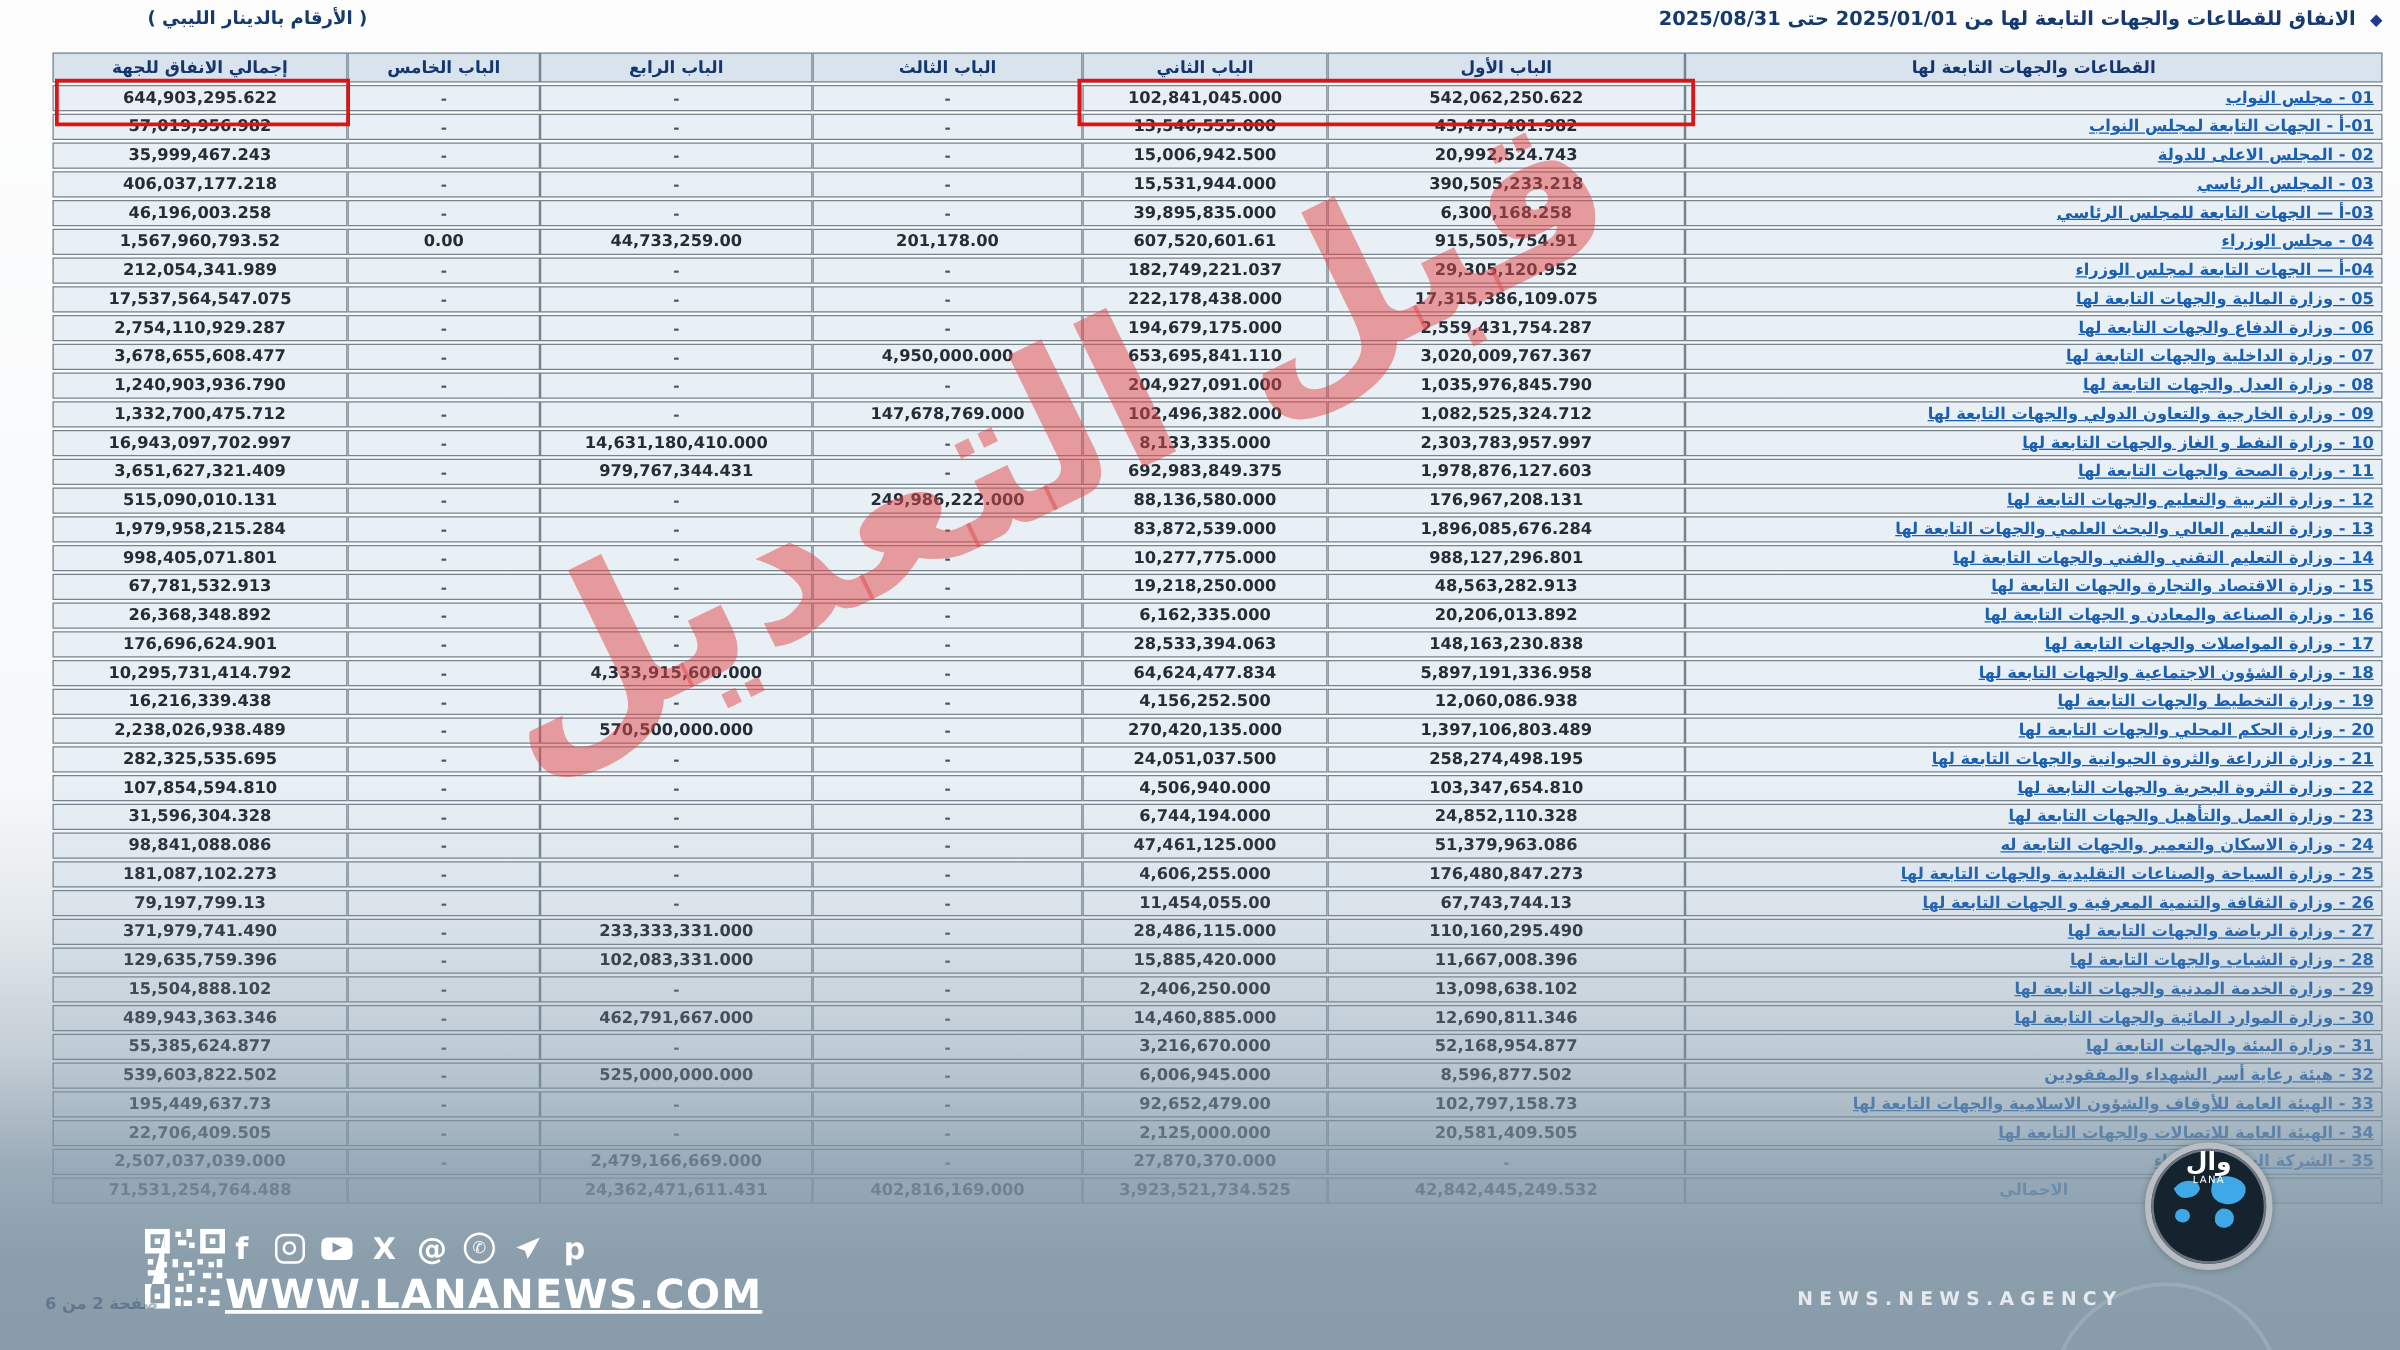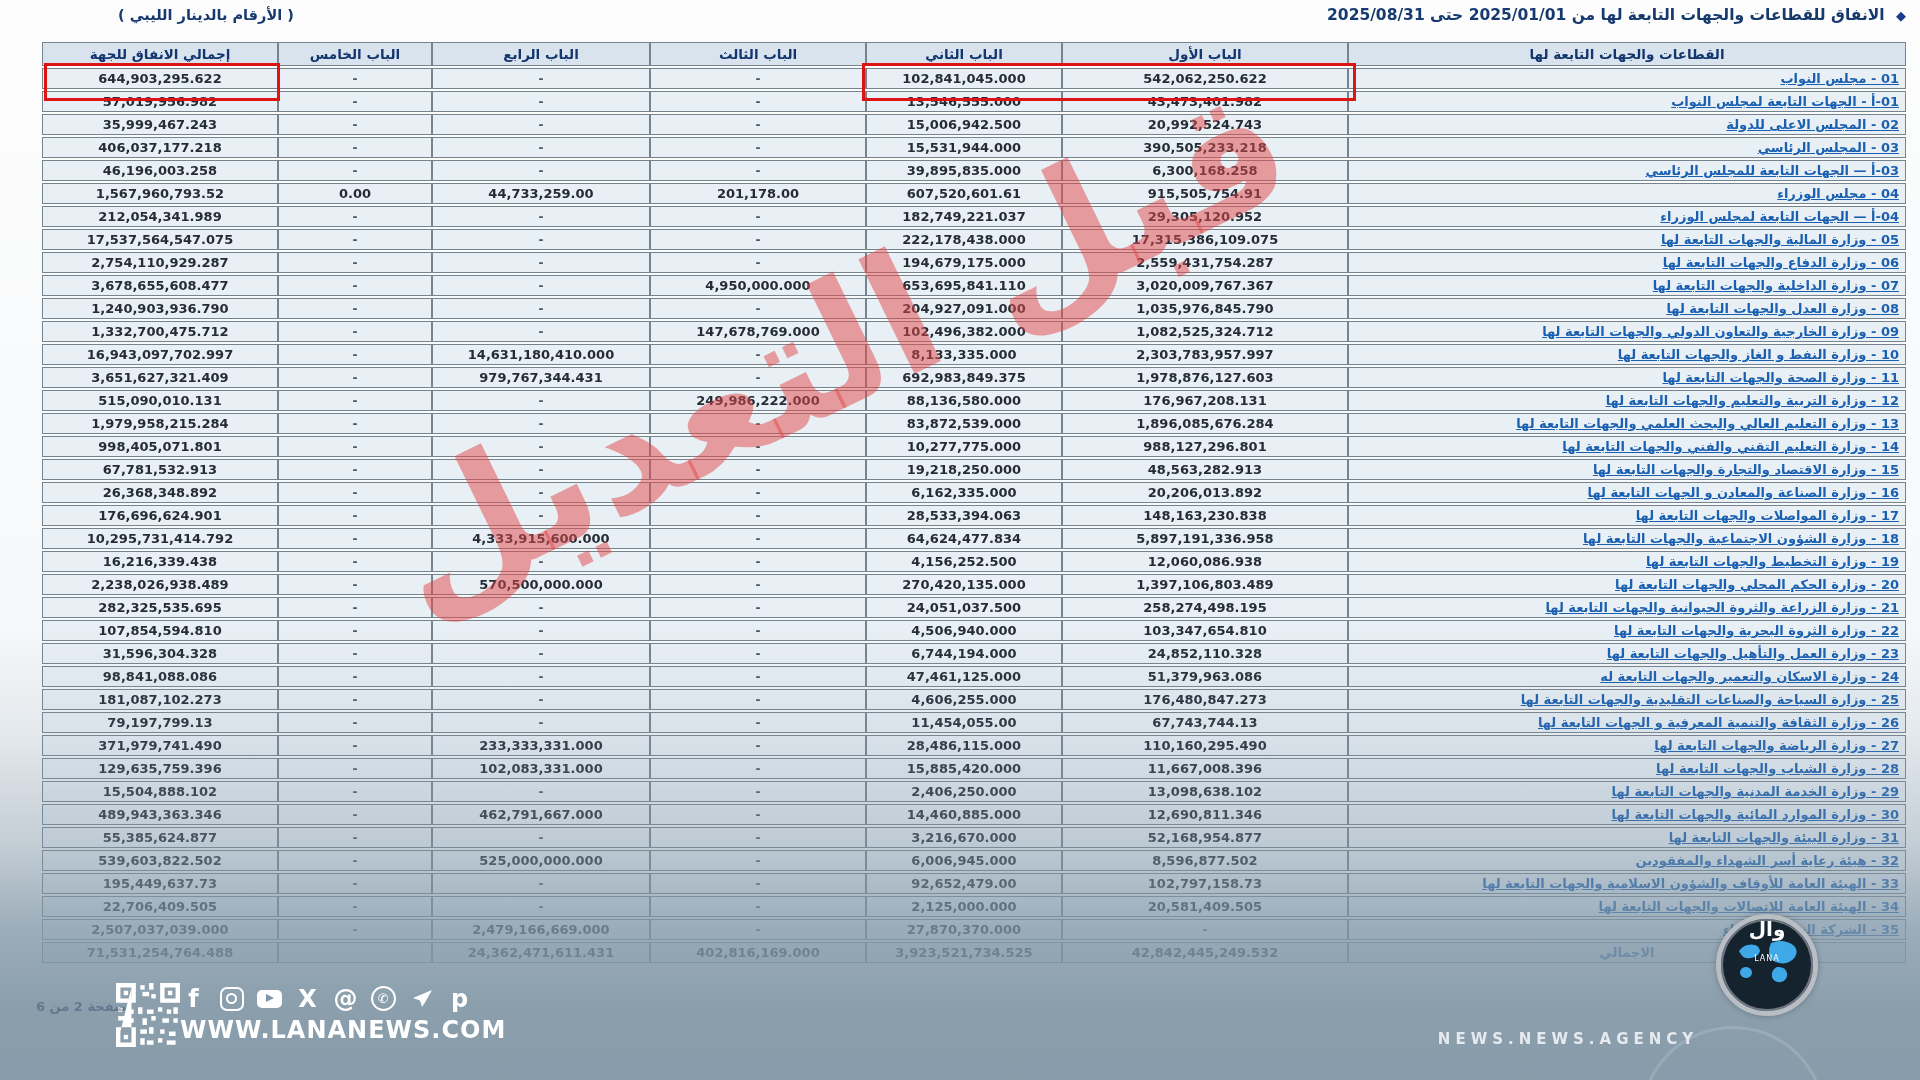--- a/index.html
+++ b/index.html
@@ -34,29 +34,29 @@
   .footer{position:absolute;inset:0;z-index:9;pointer-events:none;}
   .qr{position:absolute;left:116px;top:983px;width:64px;height:64px;}
   .social-row{position:absolute;left:180px;top:985px;display:flex;gap:11px;direction:ltr;}
   .icon{width:27px;height:27px;display:flex;align-items:center;justify-content:center;color:#fff;font-weight:bold;}
   .glyph{font-size:24px;line-height:1;}
   .ig{width:20px;height:20px;border:2.5px solid #fff;border-radius:7px;position:relative;}
   .ig::after{content:'';position:absolute;left:4px;top:4px;width:7px;height:7px;border:2.5px solid #fff;border-radius:50%;}
   .yt{width:25px;height:18px;background:#fff;border-radius:5px;position:relative;}
   .yt::after{content:'';position:absolute;left:9px;top:4.5px;border-left:8px solid #8096a8;border-top:4.5px solid transparent;border-bottom:4.5px solid transparent;}
   .wa{width:21px;height:21px;border:2.5px solid #fff;border-radius:50%;display:flex;align-items:center;justify-content:center;font-size:13px;}
-  .site-url{position:absolute;left:180px;top:1016px;direction:ltr;color:#fff;font-size:24px;font-weight:bold;letter-spacing:1px;}
-  .page-note{position:absolute;left:36px;top:999px;direction:rtl;color:rgba(25,50,85,0.35);font-size:13px;font-weight:bold;}
+  .site-url{position:absolute;left:180px;top:1016px;direction:ltr;color:#fff;font-size:32px;font-weight:bold;letter-spacing:1px;text-decoration:underline;}
+  .page-note{position:absolute;left:36px;top:1036px;direction:rtl;color:rgba(25,50,85,0.35);font-size:13px;font-weight:bold;}
   .agency-ar{position:absolute;left:1415px;top:984px;width:300px;text-align:center;color:#eceff2;font-size:37px;font-weight:bold;text-shadow:0 1px 2px rgba(0,0,0,0.15);}
   .agency-en{position:absolute;left:1413px;top:1030px;width:310px;text-align:center;direction:ltr;color:#e6eaee;font-size:15px;font-weight:bold;letter-spacing:5px;}
   .lana-logo{position:absolute;left:1716px;top:914px;width:92px;height:92px;border-radius:50%;background:#15232f;border:5px solid #b9bec4;box-shadow:inset 0 0 0 2px #6d7680,0 0 6px rgba(0,0,0,0.25);display:flex;align-items:flex-start;justify-content:center;}
   .lana-logo svg{position:absolute;inset:0;}
   .lana-text{position:relative;text-align:center;color:#fff;z-index:2;}
   .lana-text .ar{font-size:20px;font-weight:bold;display:block;line-height:1;}
-  .lana-text .en{font-size:8px;letter-spacing:1px;display:block;margin-top:15px;}
+  .lana-text .en{font-size:8px;letter-spacing:1px;display:block;}
   .stamp-ghost{position:absolute;left:1640px;top:1026px;width:180px;height:180px;border-radius:50%;border:3px solid rgba(235,240,245,0.18);}
 </style>
 </head>
 <body>
 
 <div class="page">
 
   <div class="title-bar">
     <div class="doc-title">
       <span class="bullet">◆</span>

